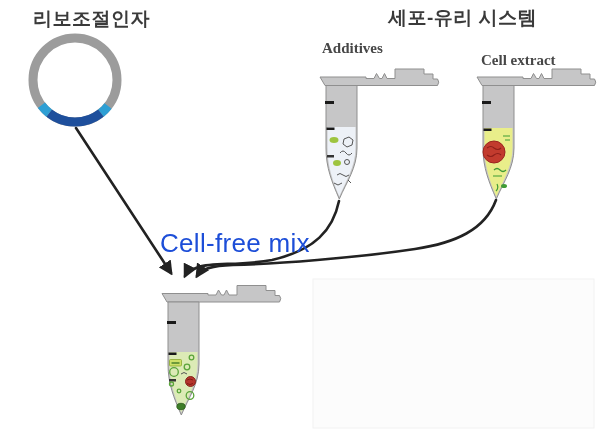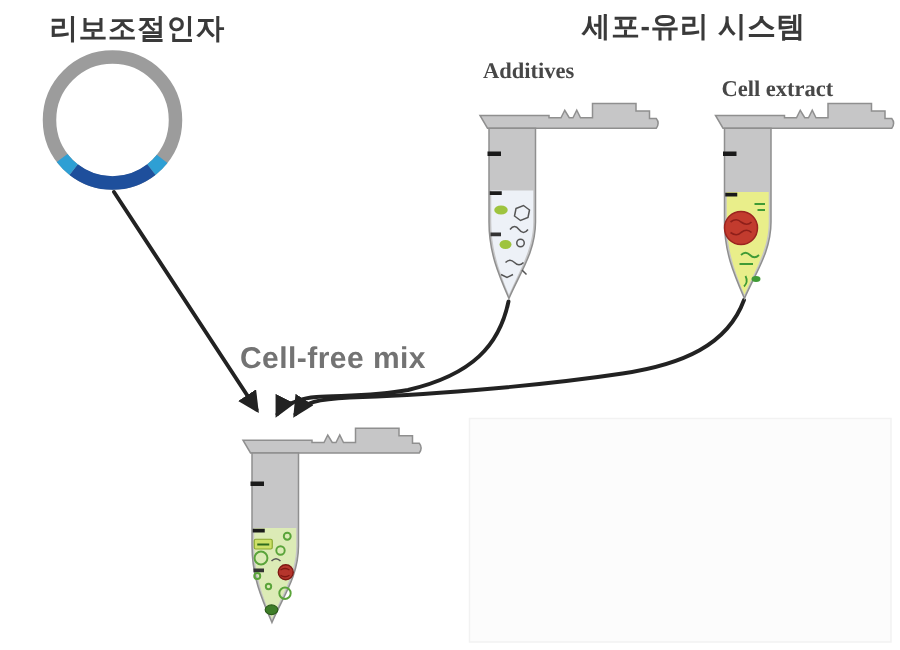--- a/index.html
+++ b/index.html
@@ -12,21 +12,21 @@
   }
   .abs{position:absolute;}
   .ktitle{
     font-size:19px;font-weight:700;color:#3a3a3a;letter-spacing:.5px;
     white-space:nowrap;
   }
   .tube-label{
     font-size:15px;font-weight:600;color:#474747;white-space:nowrap;font-family:Liberation Serif, serif;
   }
   .mix-label{
-    font-size:20px;font-weight:700;color:#737373;letter-spacing:.3px;
+    font-size:26px;font-weight:400;color:#1d4ed8;letter-spacing:.3px;
     white-space:nowrap;
   }
   svg{display:block;}
 </style>
 </head>
 <body>
 
 <div id="figure">
 
   <svg class="abs" style="left:0;top:0" width="600" height="433" viewBox="0 0 600 433">

